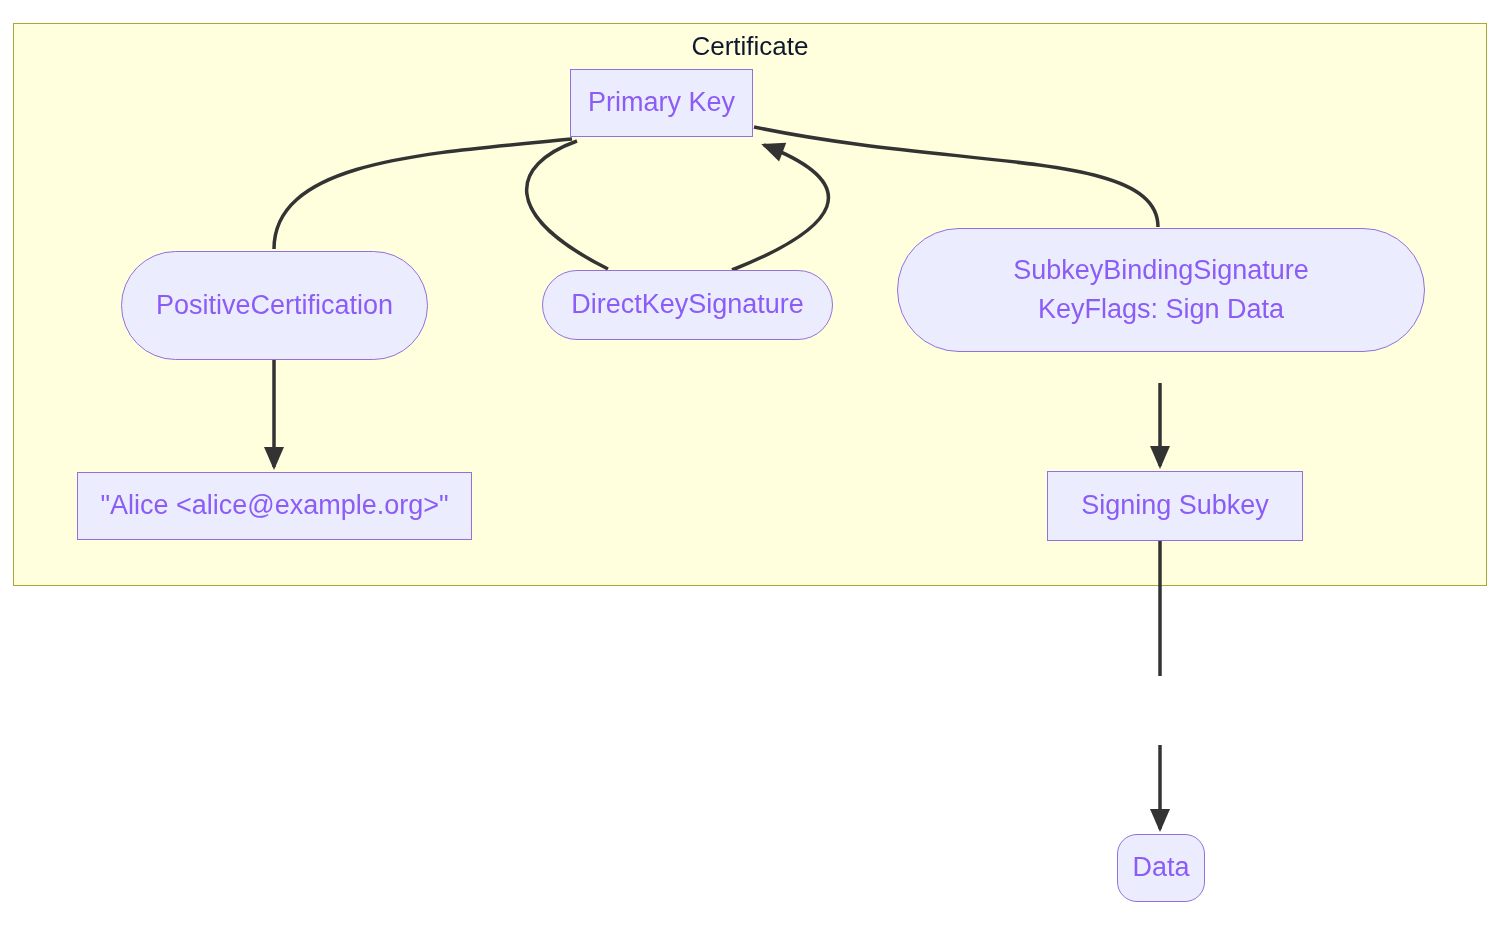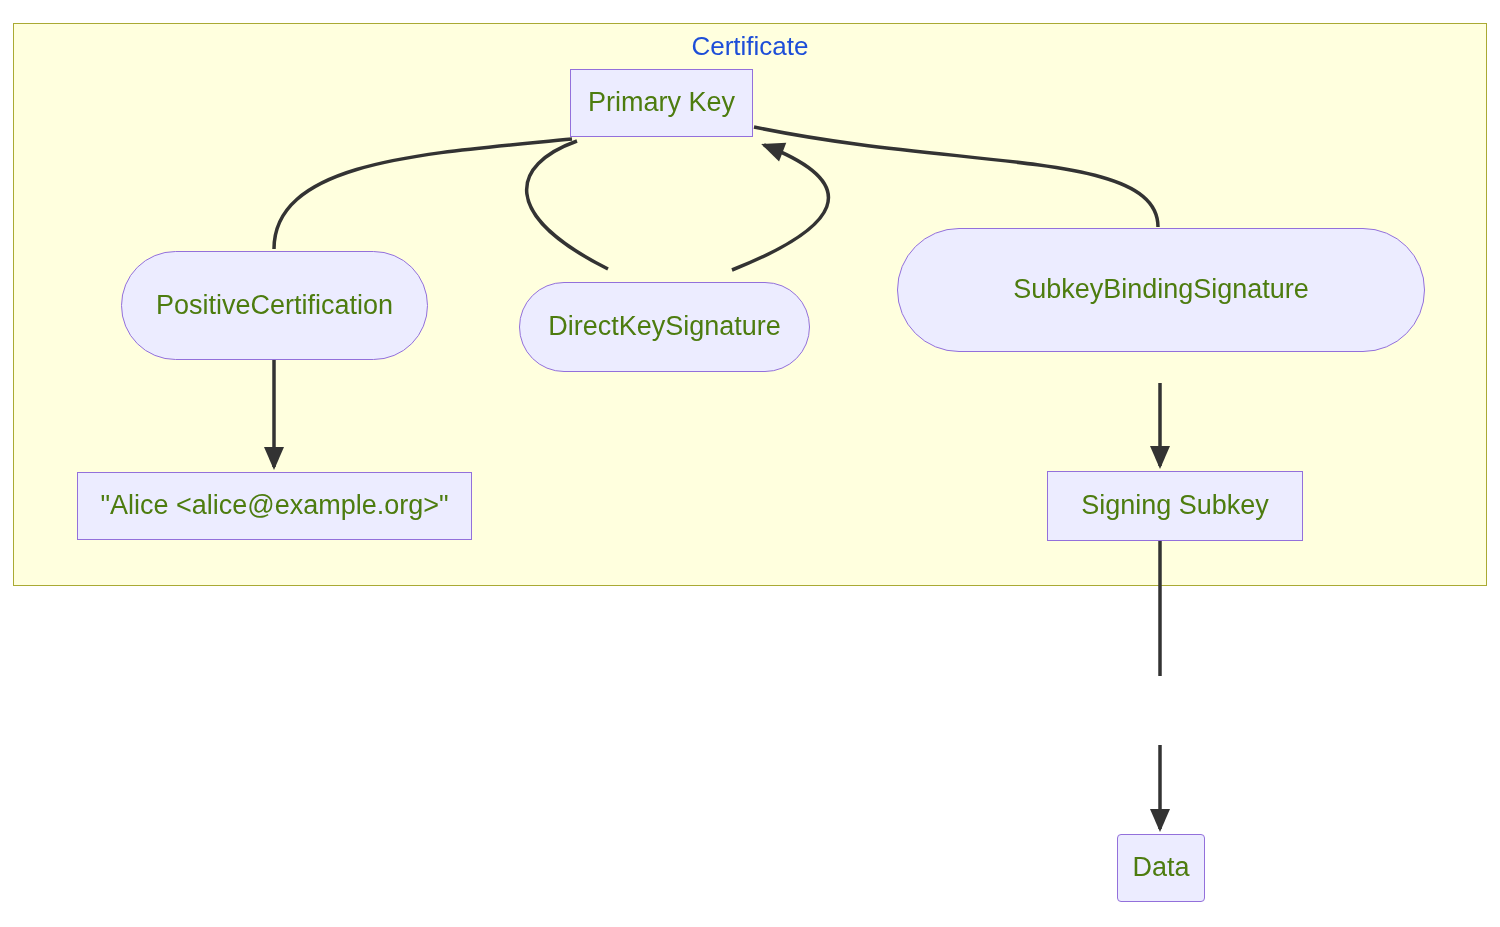--- a/index.html
+++ b/index.html
@@ -29,21 +29,21 @@
     box-sizing: border-box;
   }
   .cluster-label {
     position: absolute;
     left: 0;
     top: 6px;
     width: 100%;
     text-align: center;
     font-size: 26px;
     line-height: 1.3;
-    color: #1d4ed8;
+    color: #0f172a;
   }
 
   
   svg.edge-layer {
     position: absolute;
     left: 0;
     top: 0;
     width: 1500px;
     height: 927px;
     pointer-events: none;
@@ -55,36 +55,36 @@
     stroke-linecap: butt;
     stroke-linejoin: round;
   }
 
   
   .node {
     position: absolute;
     box-sizing: border-box;
     background: #ececff;
     border: 1.4px solid #9370db;
-    color: #4d7c0f;
+    color: #8b5cf6;
     display: flex;
     flex-direction: column;
     align-items: center;
     justify-content: center;
     text-align: center;
     font-size: 27px;
     line-height: 1.45;
     white-space: nowrap;
   }
   .node.stadium { border-radius: 999px; }
-  .node.rounded { border-radius: 4px; }
+  .node.rounded { border-radius: 20px; }
 
   #node-primary-key          { left: 570px;  top: 69px;  width: 183px; height: 68px; }
   #node-positive-cert        { left: 121px;  top: 251px; width: 307px; height: 109px; }
-  #node-direct-key-sig       { left: 519px;  top: 270px; width: 291px; height: 90px; margin-top: 12px; }
+  #node-direct-key-sig       { left: 542px;  top: 270px; width: 291px; height: 70px; }
   #node-subkey-binding-sig   { left: 897px;  top: 228px; width: 528px; height: 124px; }
   #node-user-id              { left: 77px;   top: 472px; width: 395px; height: 68px; }
   #node-signing-subkey       { left: 1047px; top: 471px; width: 256px; height: 70px; }
   #node-data-signature       { left: 1043px; top: 676px; width: 235px; height: 69px; }
   #node-data                 { left: 1117px; top: 834px; width: 88px;  height: 68px; }
 </style>
 </head>
 <body>
 
 <div class="canvas">
@@ -117,20 +117,21 @@
   <div class="node stadium" id="node-positive-cert">
     <span>PositiveCertification</span>
   </div>
 
   <div class="node stadium" id="node-direct-key-sig">
     <span>DirectKeySignature</span>
   </div>
 
   <div class="node stadium" id="node-subkey-binding-sig">
     <span>SubkeyBindingSignature</span>
+    <span>KeyFlags: Sign Data</span>
   </div>
 
   <div class="node" id="node-user-id">
     <span>"Alice &lt;alice@example.org&gt;"</span>
   </div>
 
   <div class="node" id="node-signing-subkey">
     <span>Signing Subkey</span>
   </div>
 

